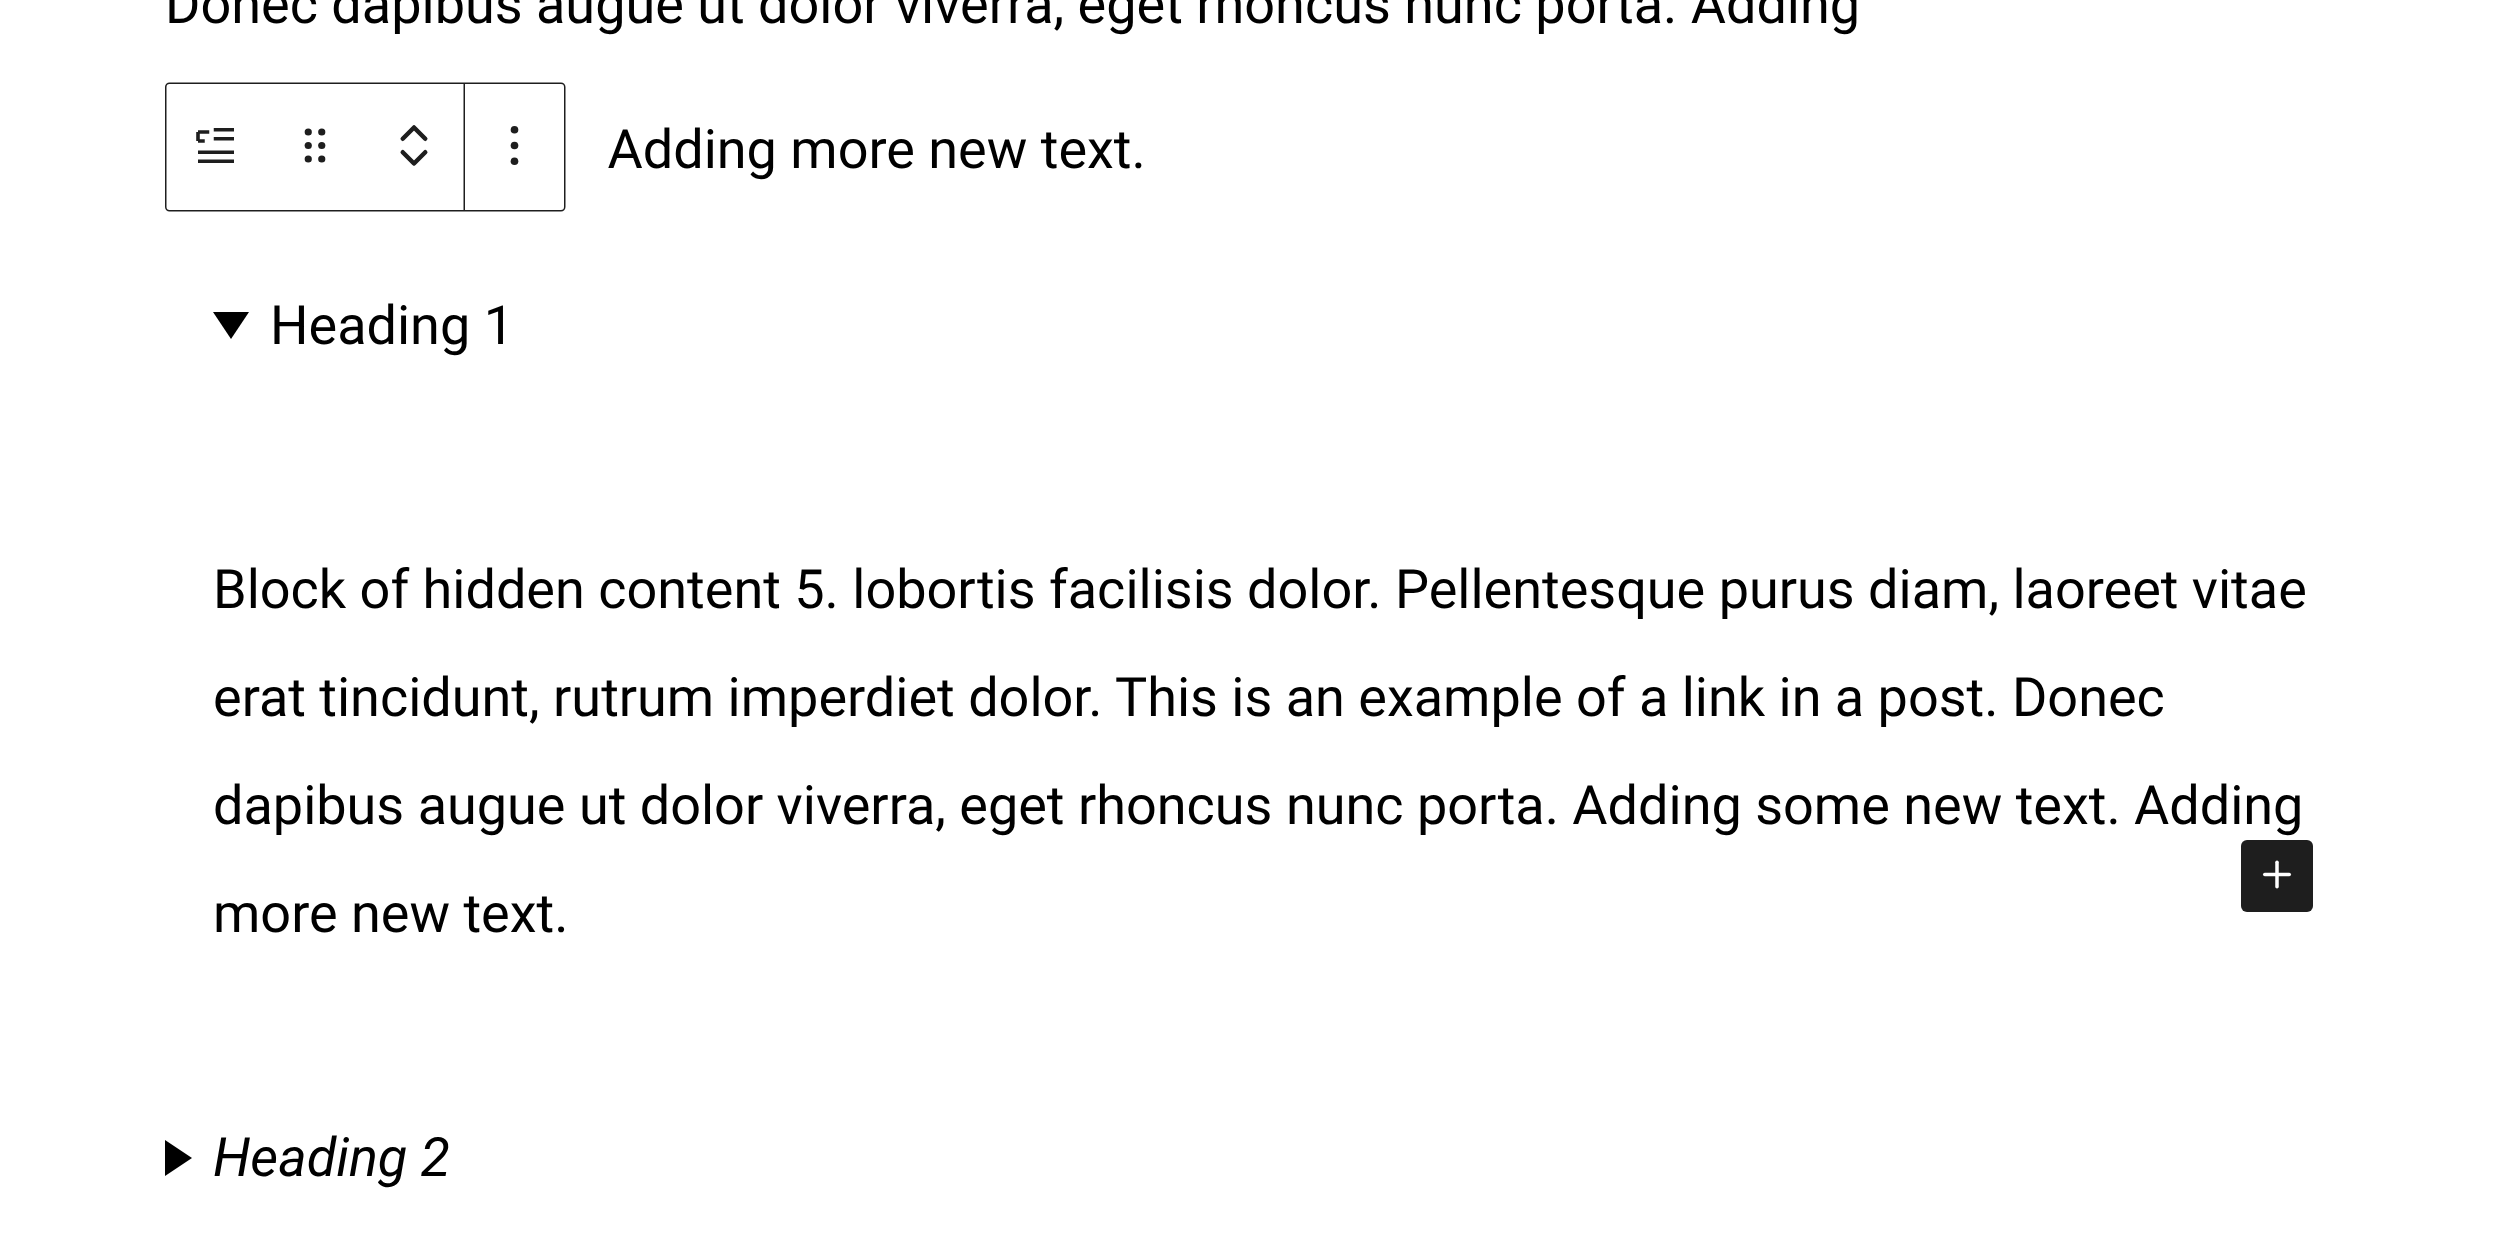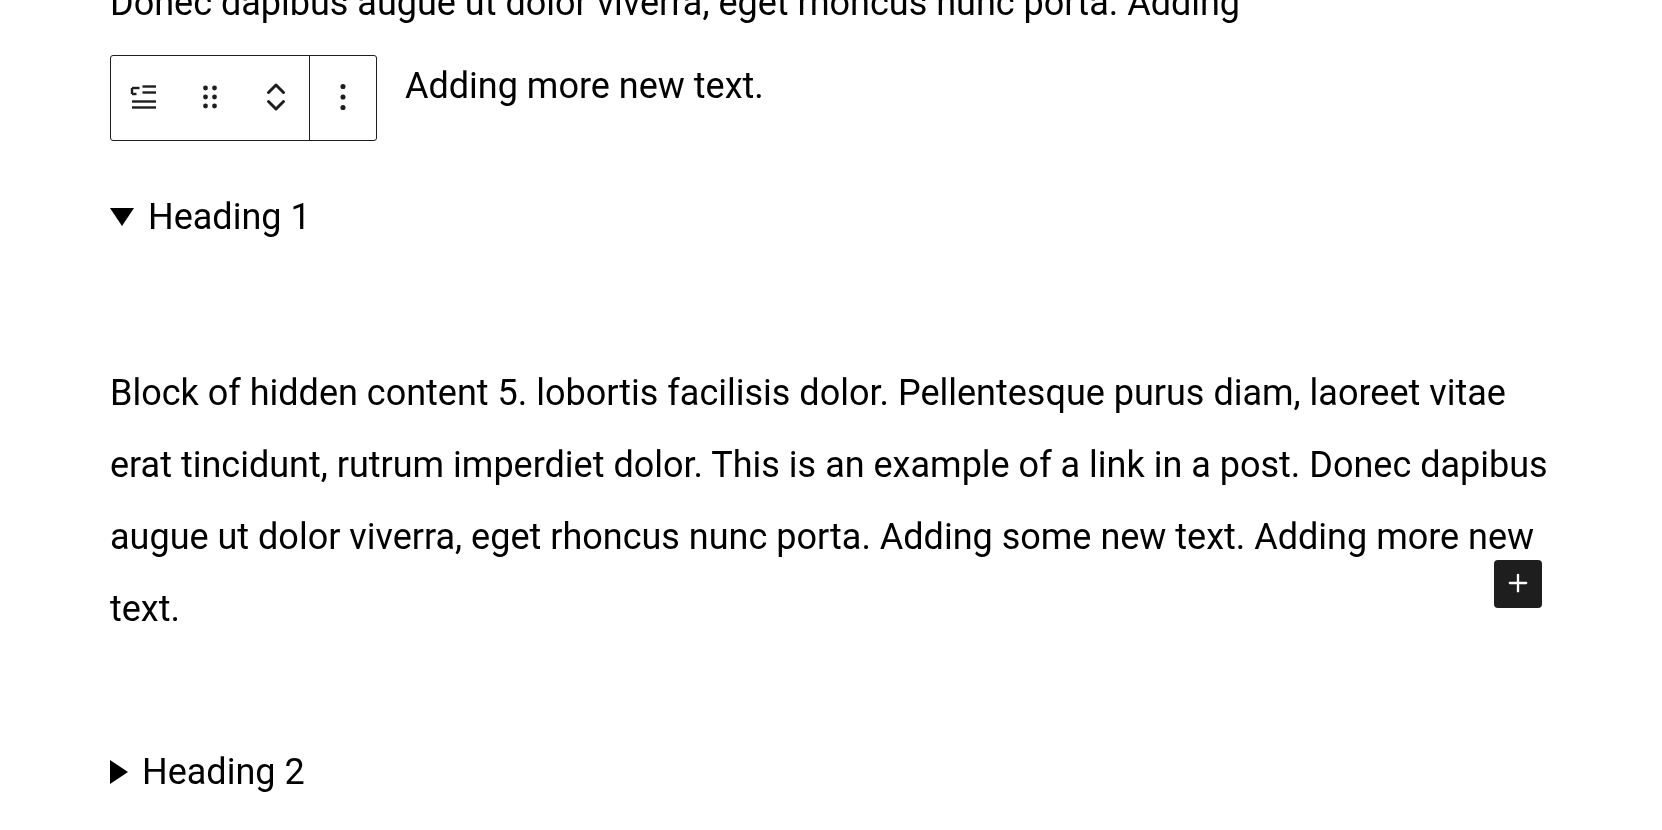--- a/index.html
+++ b/index.html
@@ -22,21 +22,21 @@
       font-size: 36px;
       line-height: 1.3;
       color: #000000;
       margin-top: -20px;
     }
     .trailing-text {
       font-size: 36px;
       color: #000000;
       position: absolute;
       left: 405px;
-      top: 65px;
+      top: 79px;
     }
     .toolbar {
       display: flex;
       position: absolute;
       left: 110px;
       top: 55px;
       background: #ffffff;
       border: 1px solid #1e1e1e;
       border-radius: 3px;
       height: 86px;
@@ -64,20 +64,21 @@
     }
     .move-handle {
       display: flex;
       flex-direction: column;
       align-items: center;
       justify-content: center;
     }
     .details-block {
       margin-top: 165px;
       font-size: 36px;
+      margin-left: 32px;
     }
     .details-summary {
       display: flex;
       align-items: center;
       cursor: pointer;
       padding: 4px 0;
       font-size: 36px;
       color: #000000;
     }
     .triangle-down {
@@ -119,20 +120,21 @@
       cursor: pointer;
       border: none;
     }
     .add-button svg {
       width: 28px;
       height: 28px;
     }
     .heading2-block {
       margin-top: 102px;
       font-size: 36px;
+      font-style: italic;
     }
   </style>
 </head>
 <body>
 
 <div class="content-area">
   <div class="partial-text">Donec dapibus augue ut dolor viverra, eget rhoncus nunc porta. Adding</div>
 
   <div class="toolbar">
     <div class="toolbar-group first">

